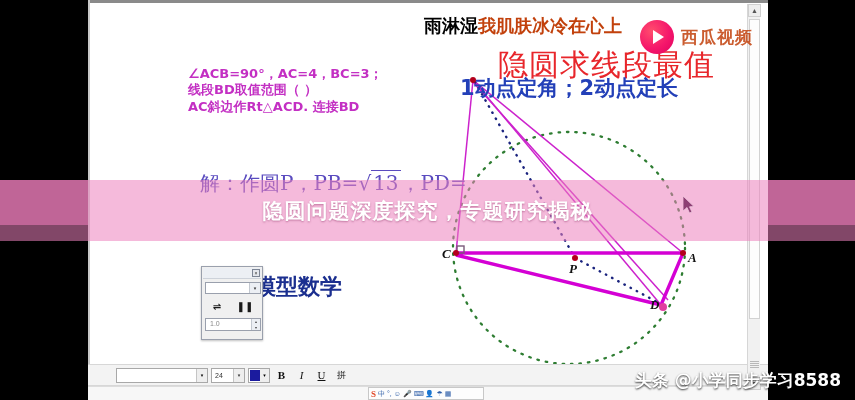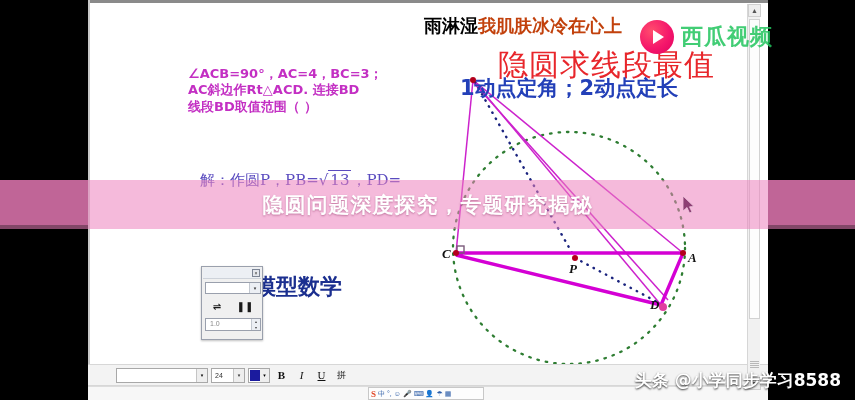--- a/index.html
+++ b/index.html
@@ -59,21 +59,21 @@
     position:absolute; left:100px; top:66px; width:250px;
     font-size:13px; font-weight:bold; color:#c32fc3; line-height:1.18;
     font-family:"DejaVu Sans","Liberation Sans",sans-serif;
     white-space:nowrap;
   }
   .problem div { margin-bottom:1px; }
 
   
   .solution {
     position:absolute; left:112px; top:170px; width:250px;
-    font-size:15px; color:#5a4bbf; line-height:1.35;
+    font-size:20px; color:#5a4bbf; line-height:1.35;
     font-family:"DejaVu Serif","Liberation Serif",serif;
     white-space:nowrap;
   }
   .sqrt-over { border-top:1px solid #5a4bbf; padding:0 2px; }
 
   
   .brandtext {
     position:absolute; left:166px; top:272px;
     font-size:22px; font-weight:bold; color:#1b2f8f;
     font-family:Liberation Sans, sans-serif;
@@ -130,21 +130,21 @@
   .ime-bar .ime-ic { font-size:7px; color:#2f5fa8; }
 
   
   .left-dark-ui { position:absolute; left:0; top:0; width:88px; height:400px; background:#000; }
 
   
   .right-dark { position:absolute; left:768px; top:0; width:87px; height:400px; background:#000; }
 
   
   .banner {
-    position:absolute; left:0; top:180px; width:855px; height:49px;
+    position:absolute; left:0; top:180px; width:855px; height:61px;
     background:rgba(237,130,190,0.55);
     display:flex; align-items:center; justify-content:center;
   }
   .banner-text {
     position:relative; z-index:3;
     font-size:21px; font-weight:bold; color:#ffffff; letter-spacing:1px;
     font-family:"DejaVu Sans","Liberation Sans",sans-serif;
     text-shadow:0 1px 2px rgba(150,60,110,.55);
     white-space:nowrap;
   }
@@ -156,21 +156,21 @@
   .xigua .disc {
     width:34px; height:34px; border-radius:50%;
     background:radial-gradient(circle at 34% 32%, #ff4d6d 0%, #f5176b 55%, #e0005f 100%);
     position:relative;
   }
   .xigua .disc::after {
     content:""; position:absolute; left:13px; top:10px;
     border-left:11px solid #fff; border-top:7px solid transparent; border-bottom:7px solid transparent;
   }
   .xigua .wordmark {
-    font-size:22px; font-weight:bold; color:#22c55e; letter-spacing:1px;
+    font-size:17px; font-weight:bold; color:#c2410c; letter-spacing:1px;
     font-family:Liberation Mono, monospace;
     opacity:.85;
   }
 
   
   .toutiao {
     position:absolute; right:14px; bottom:8px; z-index:6;
     font-size:17px; font-weight:bold; color:#ffffff; white-space:nowrap;
     font-family:"DejaVu Sans","Liberation Sans",sans-serif;
     text-shadow:0 1px 2px rgba(0,0,0,.8);
@@ -231,22 +231,22 @@
     <div class="lyric">
       <span>雨淋湿</span><span class="unsung">我肌肤冰冷在心上</span>
     </div>
 
     <div class="title-red">隐圆求线段最值</div>
 
     <div class="subtitle-blue">1动点定角；2动点定长</div>
 
     <div class="problem">
       <div>∠ACB=90°，AC=4，BC=3；</div>
+      <div>线段BD取值范围（    ）</div>
       <div>AC斜边作Rt△ACD. 连接BD</div>
-      <div>线段BD取值范围（    ）</div>
     </div>
 
     <div class="solution">
       <div>
         <span>解：作圆P，PB=</span>√<span class="sqrt-over">13</span><span>，PD=</span>
       </div>
     </div>
 
     <div class="brandtext">模型数学</div>
 

